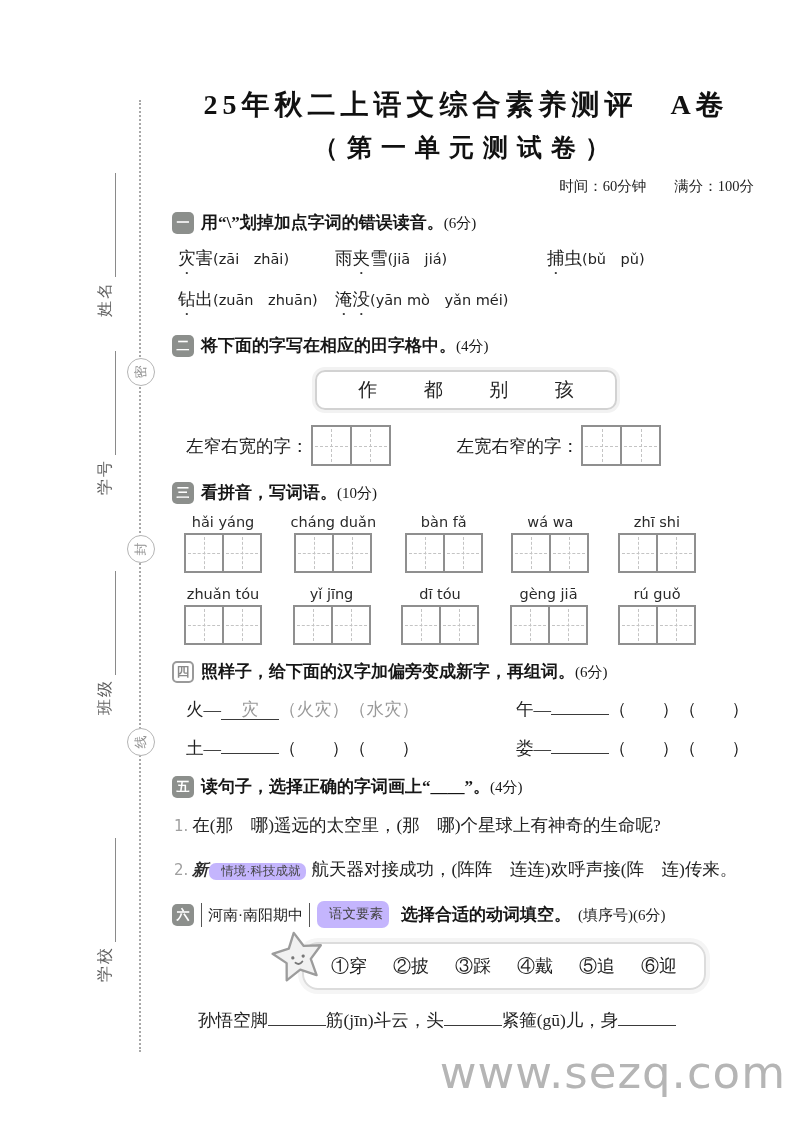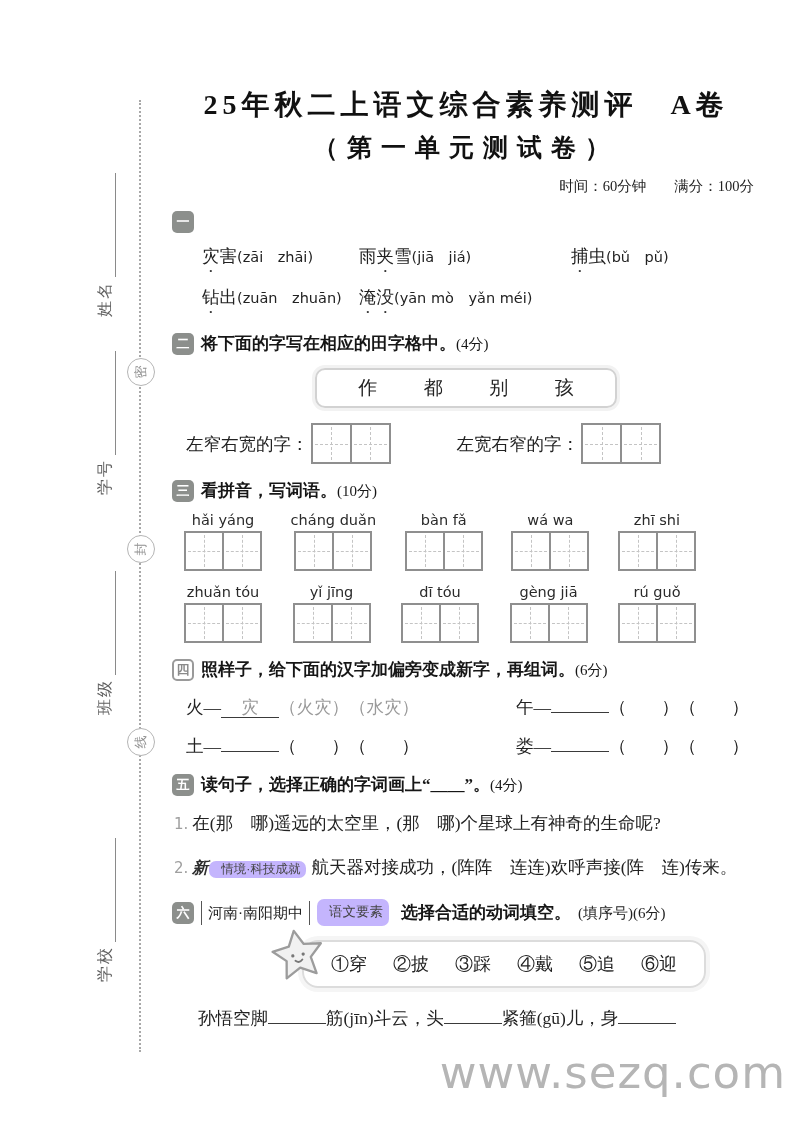--- a/index.html
+++ b/index.html
@@ -35,21 +35,21 @@
   .sec{margin-top:15px;}
   .sec-head{display:flex;align-items:center;gap:7px;font-size:17px;font-weight:bold;color:#161616;line-height:24px;}
   .sec-badge{
     flex:0 0 auto;width:22px;height:22px;border-radius:5px;background:#8c8f8c;color:#fff;
     font-size:13px;font-weight:bold;display:inline-flex;align-items:center;justify-content:center;
   }
   .sec-badge.outline{background:#fff;color:#8a8a8a;border:2px solid #9a9a9a;width:18px;height:18px;}
   .score{font-weight:normal;font-size:15px;}
 
   
-  .q1-grid{display:grid;grid-template-columns:157px 212px 1fr;row-gap:9px;margin:11px 0 0 30px;font-size:17.5px;}
+  .q1-grid{display:grid;grid-template-columns:157px 212px 1fr;row-gap:9px;margin:11px 0 0 6px;font-size:17.5px;}
   .q1-item{white-space:nowrap;}
   .q1-item .py{font-size:14.5px;}
   .dotchar{
     -webkit-text-emphasis:filled dot #333;-webkit-text-emphasis-position:under right;
     text-emphasis:filled dot #333;text-emphasis-position:under right;
   }
 
   
   .tzg{display:flex;border:2px solid #8f8f8f;background:#fff;width:max-content;}
   .tzg .cell{width:37px;height:37px;position:relative;border-left:2px solid #8f8f8f;}
@@ -137,20 +137,21 @@
 
   <div class="title">25年秋二上语文综合素养测评　A卷</div>
   <div class="subtitle">（第一单元测试卷）</div>
   <div class="meta">
     <span>时间：60分钟</span><span>满分：100分</span>
   </div>
 
   <div class="sec">
     <div class="sec-head">
       <span class="sec-badge">一</span>
+      <span><span>用“\”划掉加点字词的错误读音。</span><span class="score">(6分)</span></span>
     </div>
     <div class="q1-grid">
       <div class="q1-item"><span class="hz"></span><span class="hz dotchar">灾</span><span class="hz">害</span><span class="py">(zāi　zhāi)</span></div>
       <div class="q1-item"><span class="hz">雨</span><span class="hz dotchar">夹</span><span class="hz">雪</span><span class="py">(jiā　jiá)</span></div>
       <div class="q1-item"><span class="hz"></span><span class="hz dotchar">捕</span><span class="hz">虫</span><span class="py">(bǔ　pǔ)</span></div>
       <div class="q1-item"><span class="hz"></span><span class="hz dotchar">钻</span><span class="hz">出</span><span class="py">(zuān　zhuān)</span></div>
       <div class="q1-item"><span class="hz"></span><span class="hz dotchar">淹没</span><span class="hz"></span><span class="py">(yān mò　yǎn méi)</span></div>
     </div>
   </div>
 

